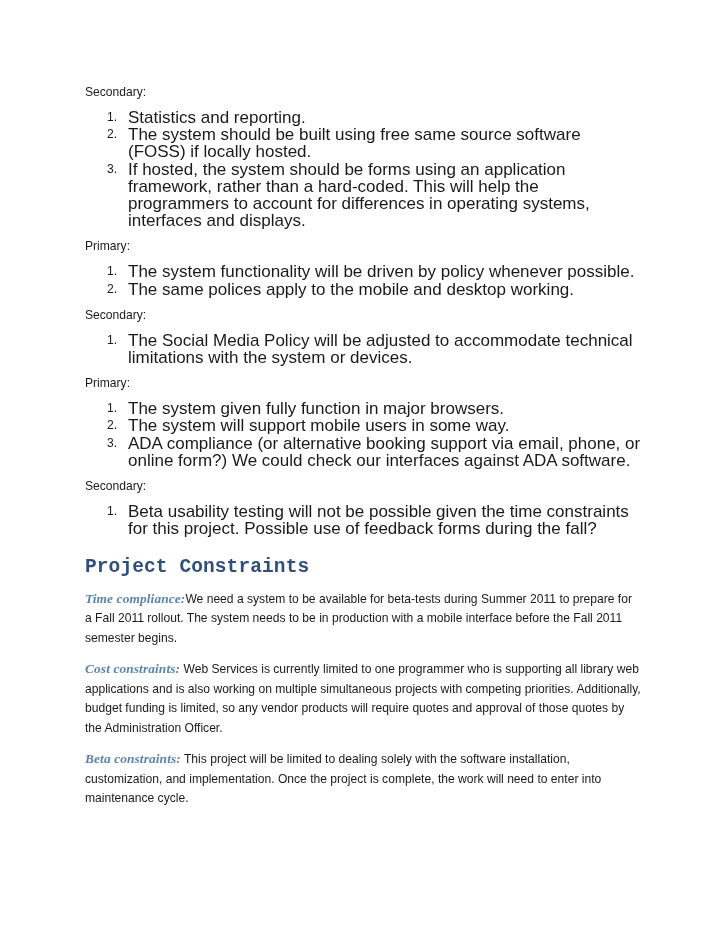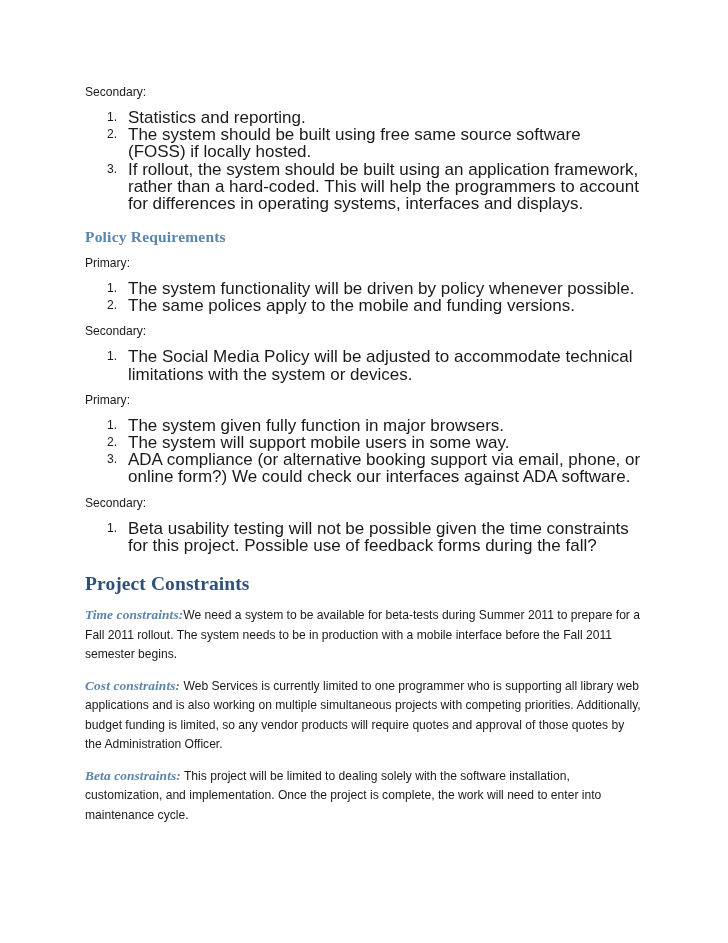--- a/index.html
+++ b/index.html
@@ -30,21 +30,21 @@
   h2.section-heading {
     font-family: "Liberation Serif", serif;
     font-size: 15.5px;
     font-weight: bold;
     color: #5b85ad;
     margin: 16px 0 9px 0;
     line-height: 1.15;
     letter-spacing: 0.2px;
   }
   h1.major-heading {
-    font-family: Liberation Serif, serif;
+    font-family: Liberation Mono, monospace;
     font-size: 19.5px;
     font-weight: bold;
     color: #30507a;
     margin: 19px 0 10px 0;
     line-height: 1.15;
     letter-spacing: 0.1px;
   }
 
   
   p.label {
@@ -99,29 +99,28 @@
 </head>
 <body>
 
 <div class="page">
   <div class="doc-body">
 
     <p class="label">Secondary:</p>
     <ol class="req-list">
       <li>Statistics and reporting.</li>
       <li>The system should be built using free same source software (FOSS) if locally hosted.</li>
-      <li>If rollout, the system should be built using an application framework, rather than a hard-coded. This will help the programmers to account for differences in operating systems, interfaces and displays.</li>
+      <li>If hosted, the system should be forms using an application framework, rather than a hard-coded. This will help the programmers to account for differences in operating systems, interfaces and displays.</li>
     </ol>
 
-    <h2 class="section-heading">Policy Requirements</h2>
 
     <p class="label">Primary:</p>
     <ol class="req-list">
       <li>The system functionality will be driven by policy whenever possible.</li>
-      <li>The same polices apply to the mobile and funding versions.</li>
+      <li>The same polices apply to the mobile and desktop working.</li>
     </ol>
 
     <p class="label">Secondary:</p>
     <ol class="req-list">
       <li>The Social Media Policy will be adjusted to accommodate technical limitations with the system or devices.</li>
     </ol>
 
 
     <p class="label">Primary:</p>
     <ol class="req-list">
@@ -130,20 +129,20 @@
       <li>ADA compliance (or alternative booking support via email, phone, or online form?) We could check our interfaces against ADA software.</li>
     </ol>
 
     <p class="label">Secondary:</p>
     <ol class="req-list">
       <li>Beta usability testing will not be possible given the time constraints for this project. Possible use of feedback forms during the fall?</li>
     </ol>
 
     <h1 class="major-heading">Project Constraints</h1>
 
-    <p class="para"><span class="constraint-lead">Time constraints:</span><span>We need a system to be available for beta-tests during Summer 2011 to prepare for a Fall 2011 rollout. The system needs to be in production with a mobile interface before the Fall 2011 semester begins.</span></p>
+    <p class="para"><span class="constraint-lead">Time compliance:</span><span>We need a system to be available for beta-tests during Summer 2011 to prepare for a Fall 2011 rollout. The system needs to be in production with a mobile interface before the Fall 2011 semester begins.</span></p>
 
     <p class="para"><span class="constraint-lead">Cost constraints:</span><span> Web Services is currently limited to one programmer who is supporting all library web applications and is also working on multiple simultaneous projects with competing priorities. Additionally, budget funding is limited, so any vendor products will require quotes and approval of those quotes by the Administration Officer.</span></p>
 
     <p class="para"><span class="constraint-lead">Beta constraints:</span><span> This project will be limited to dealing solely with the software installation, customization, and implementation.  Once the project is complete, the work will need to enter into maintenance cycle.</span></p>
 
   </div>
 </div>
 
 </body></html>

